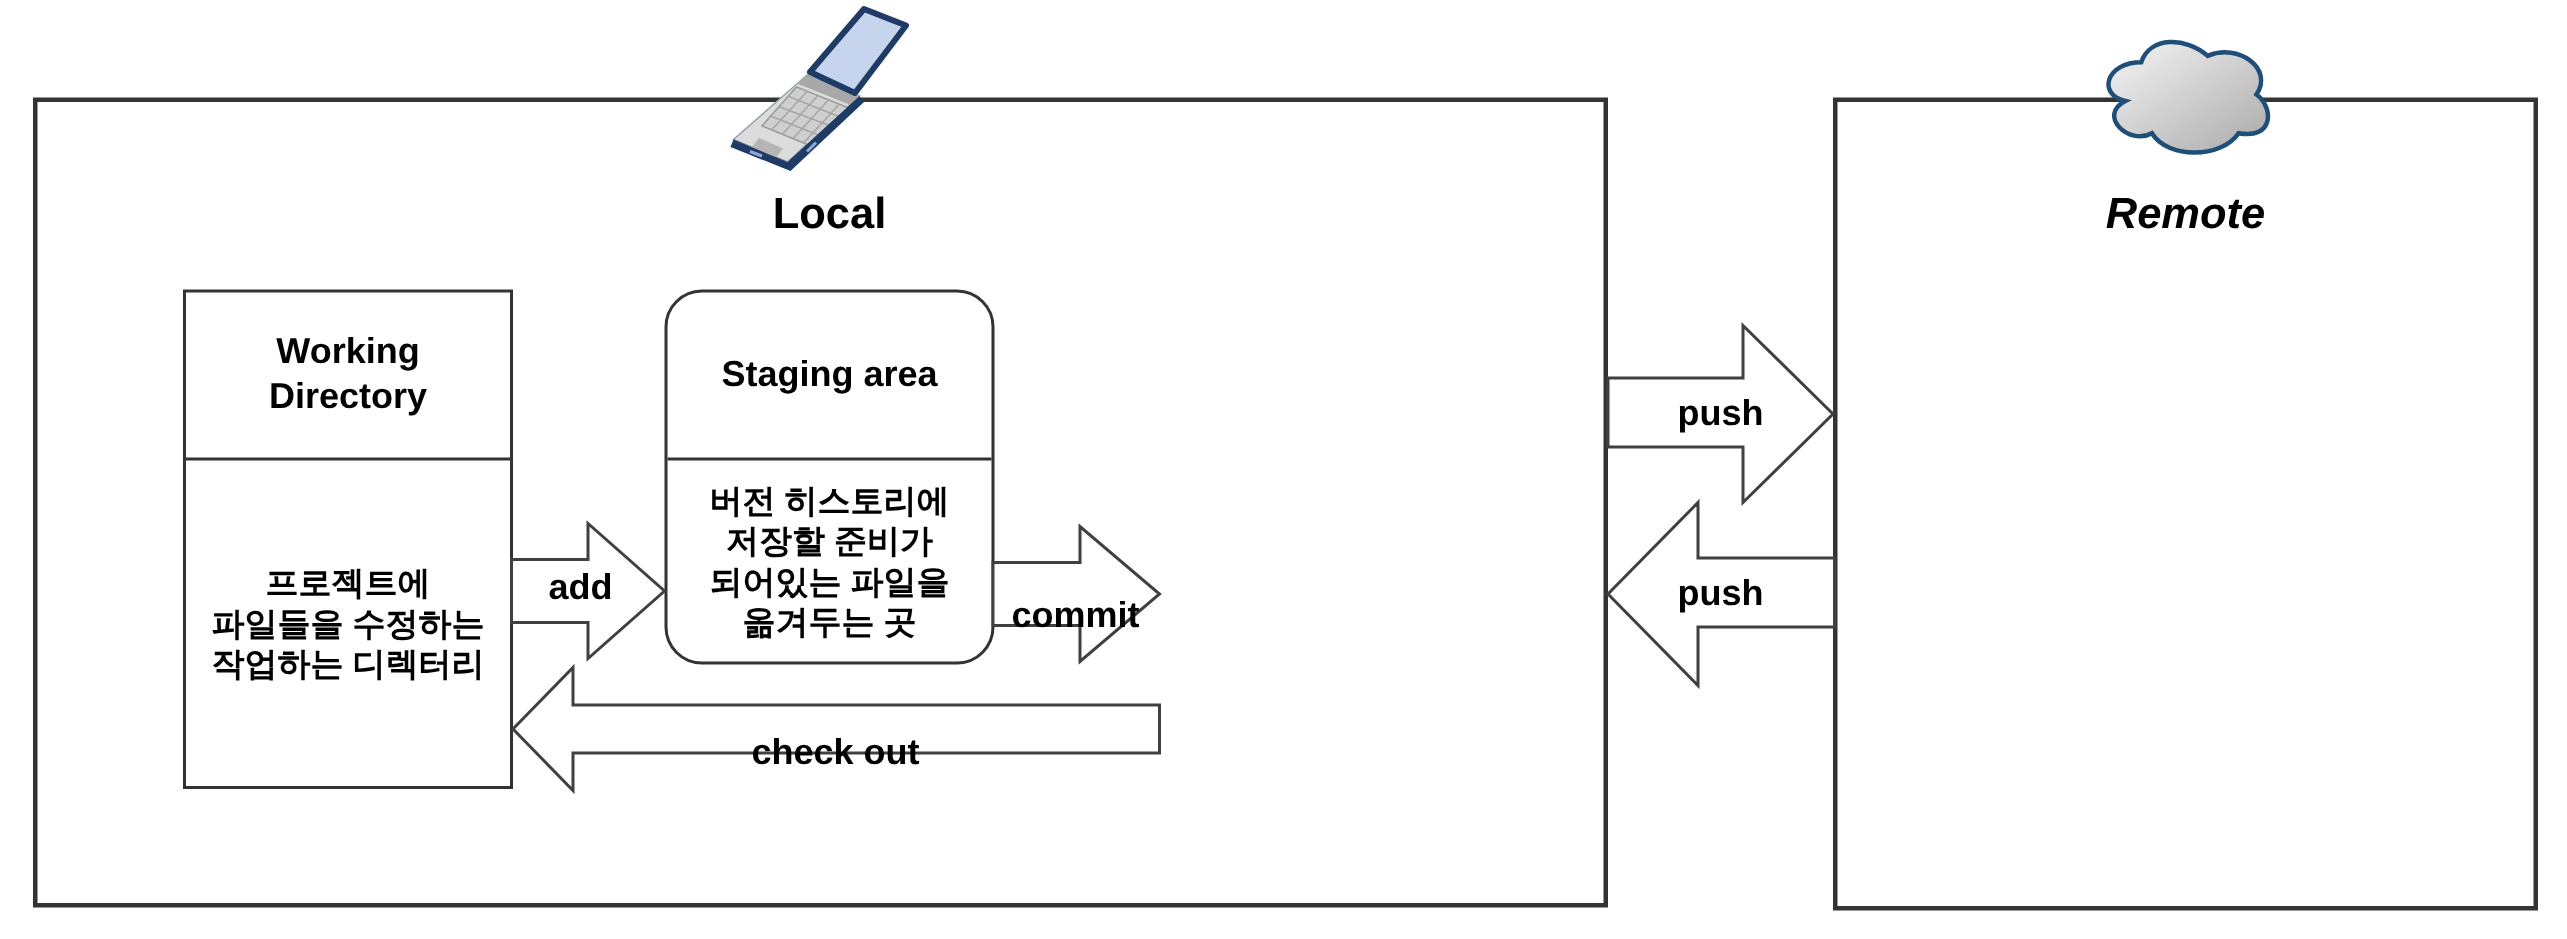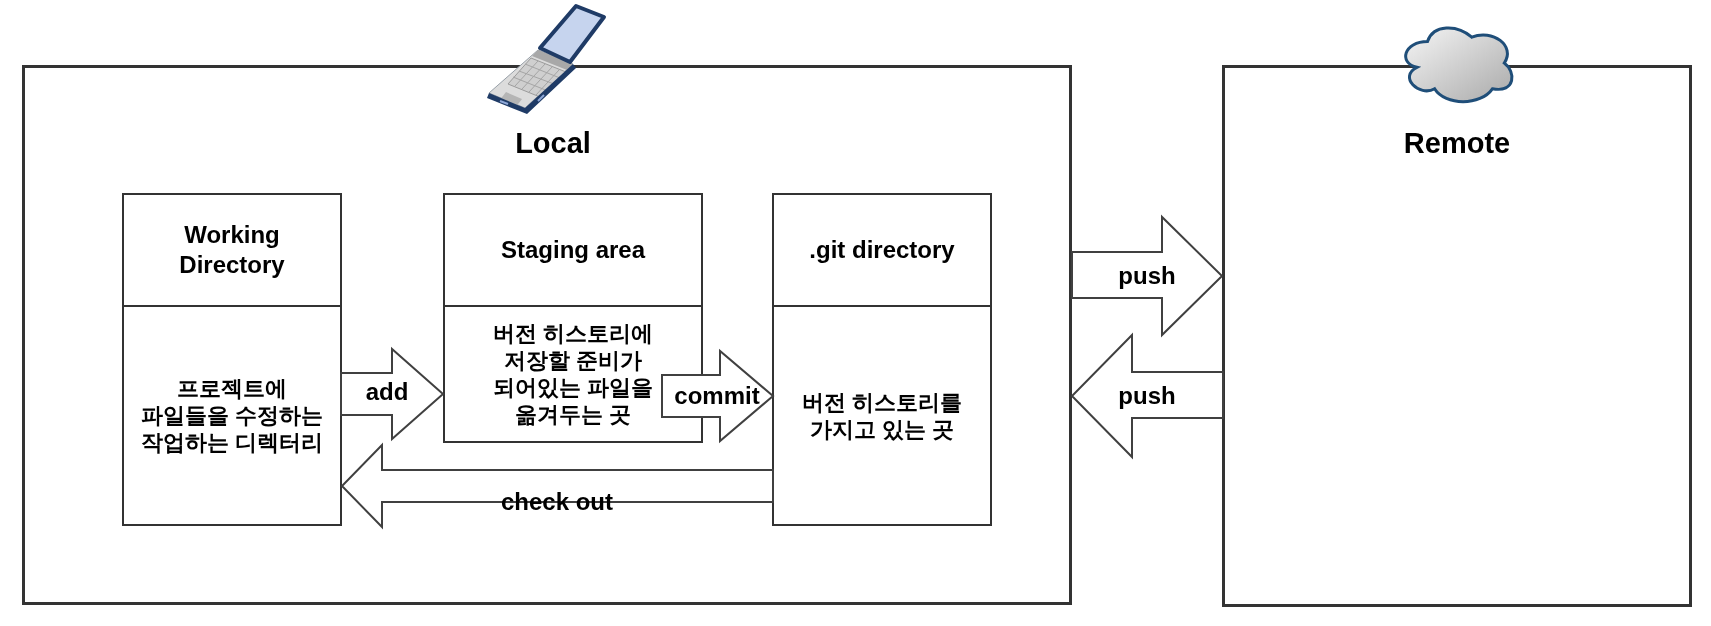--- a/index.html
+++ b/index.html
@@ -33,44 +33,39 @@
   <div class="outer-box" style="left:1222px;top:65px;width:470px;height:542px;"></div>
 
   <div class="inner-box" style="left:122px;top:193px;width:220px;height:333px;">
     <div class="box-header">Working
 Directory</div>
     <div class="box-body">프로젝트에
 파일들을 수정하는
 작업하는 디렉터리</div>
   </div>
 
-  <div class="inner-box" style="left:443px;top:193px;width:260px;height:250px;">
+  <div class="inner-box" style="left:443px;top:193px;width:220px;height:250px;border-radius:25px;">
     <div class="box-header">Staging area</div>
     <div class="box-body">버전 히스토리에
 저장할 준비가
 되어있는 파일을
 옮겨두는 곳</div>
   </div>
 
-  <div class="inner-box" style="left:772px;top:193px;width:220px;height:333px;">
-    <div class="box-header">.git directory</div>
-    <div class="box-body">버전 히스토리를
-가지고 있는 곳</div>
-  </div>
 
   <svg class="arrow-layer">
     <polygon points="341,373 392,373 392,349 443,394 392,439 392,415 341,415"></polygon>
     <polygon points="662,375 720,375 720,351 773,396 720,441 720,417 662,417"></polygon>
     <polygon points="773,470 382,470 382,445 342,486 382,527 382,502 773,502"></polygon>
     <polygon points="1072,252 1162,252 1162,217 1222,276 1162,335 1162,298 1072,298"></polygon>
     <polygon points="1223,372 1132,372 1132,335 1072,396 1132,457 1132,418 1223,418"></polygon>
   </svg>
 
   <div class="arrow-label" style="left:343px;top:379px;width:88px;">add</div>
-  <div class="arrow-label" style="left:667px;top:383px;width:100px;">commit</div>
+  <div class="arrow-label" style="left:667px;top:398px;width:100px;">commit</div>
   <div class="arrow-label" style="left:457px;top:473px;width:200px;margin-top:16px;">check out</div>
   <div class="arrow-label" style="left:1097px;top:263px;width:100px;">push</div>
   <div class="arrow-label" style="left:1097px;top:383px;width:100px;">push</div>
 
   <div class="icon-wrap" style="left:482px;top:2px;width:128px;height:124px;">
     <svg width="128" height="124" viewBox="0 0 128 124">
 
       <polygon points="56,48 91,62 43,106 7,91" fill="#dcdcdc" stroke="#98a0a8" stroke-width="1"></polygon>
 
       <polygon points="56,48 91,62 85,68 50,54" fill="#a8a8a8"></polygon>
@@ -101,15 +96,15 @@
         <linearGradient id="cloudGrad" x1="0" y1="0" x2="1" y2="1">
           <stop offset="0" stop-color="#f6f6f6"></stop>
           <stop offset="1" stop-color="#a9a9a9"></stop>
         </linearGradient>
       </defs>
       <path d="M32.5,24.5 C8.9,24.5 3,46 21.9,50.3 C3,59.8 24.2,80.4 39.6,71.8
                C50.2,89 85.6,89 97.4,71.8 C121,76.1 121,54.6 109.3,46
                C121,28.8 97.4,11.6 76.8,20.2 C62,7.3 38.4,7.3 32.5,24.5 Z" fill="url(#cloudGrad)" stroke="#1f4e79" stroke-width="3"></path>
     </svg>
   </div>
-  <div class="node-label" style="left:1387px;top:127px;width:140px;">Remote</div>
+  <div class="node-label" style="left:1387px;top:127px;width:140px;font-style:italic;">Remote</div>
 
 </div>
 
 </body></html>

